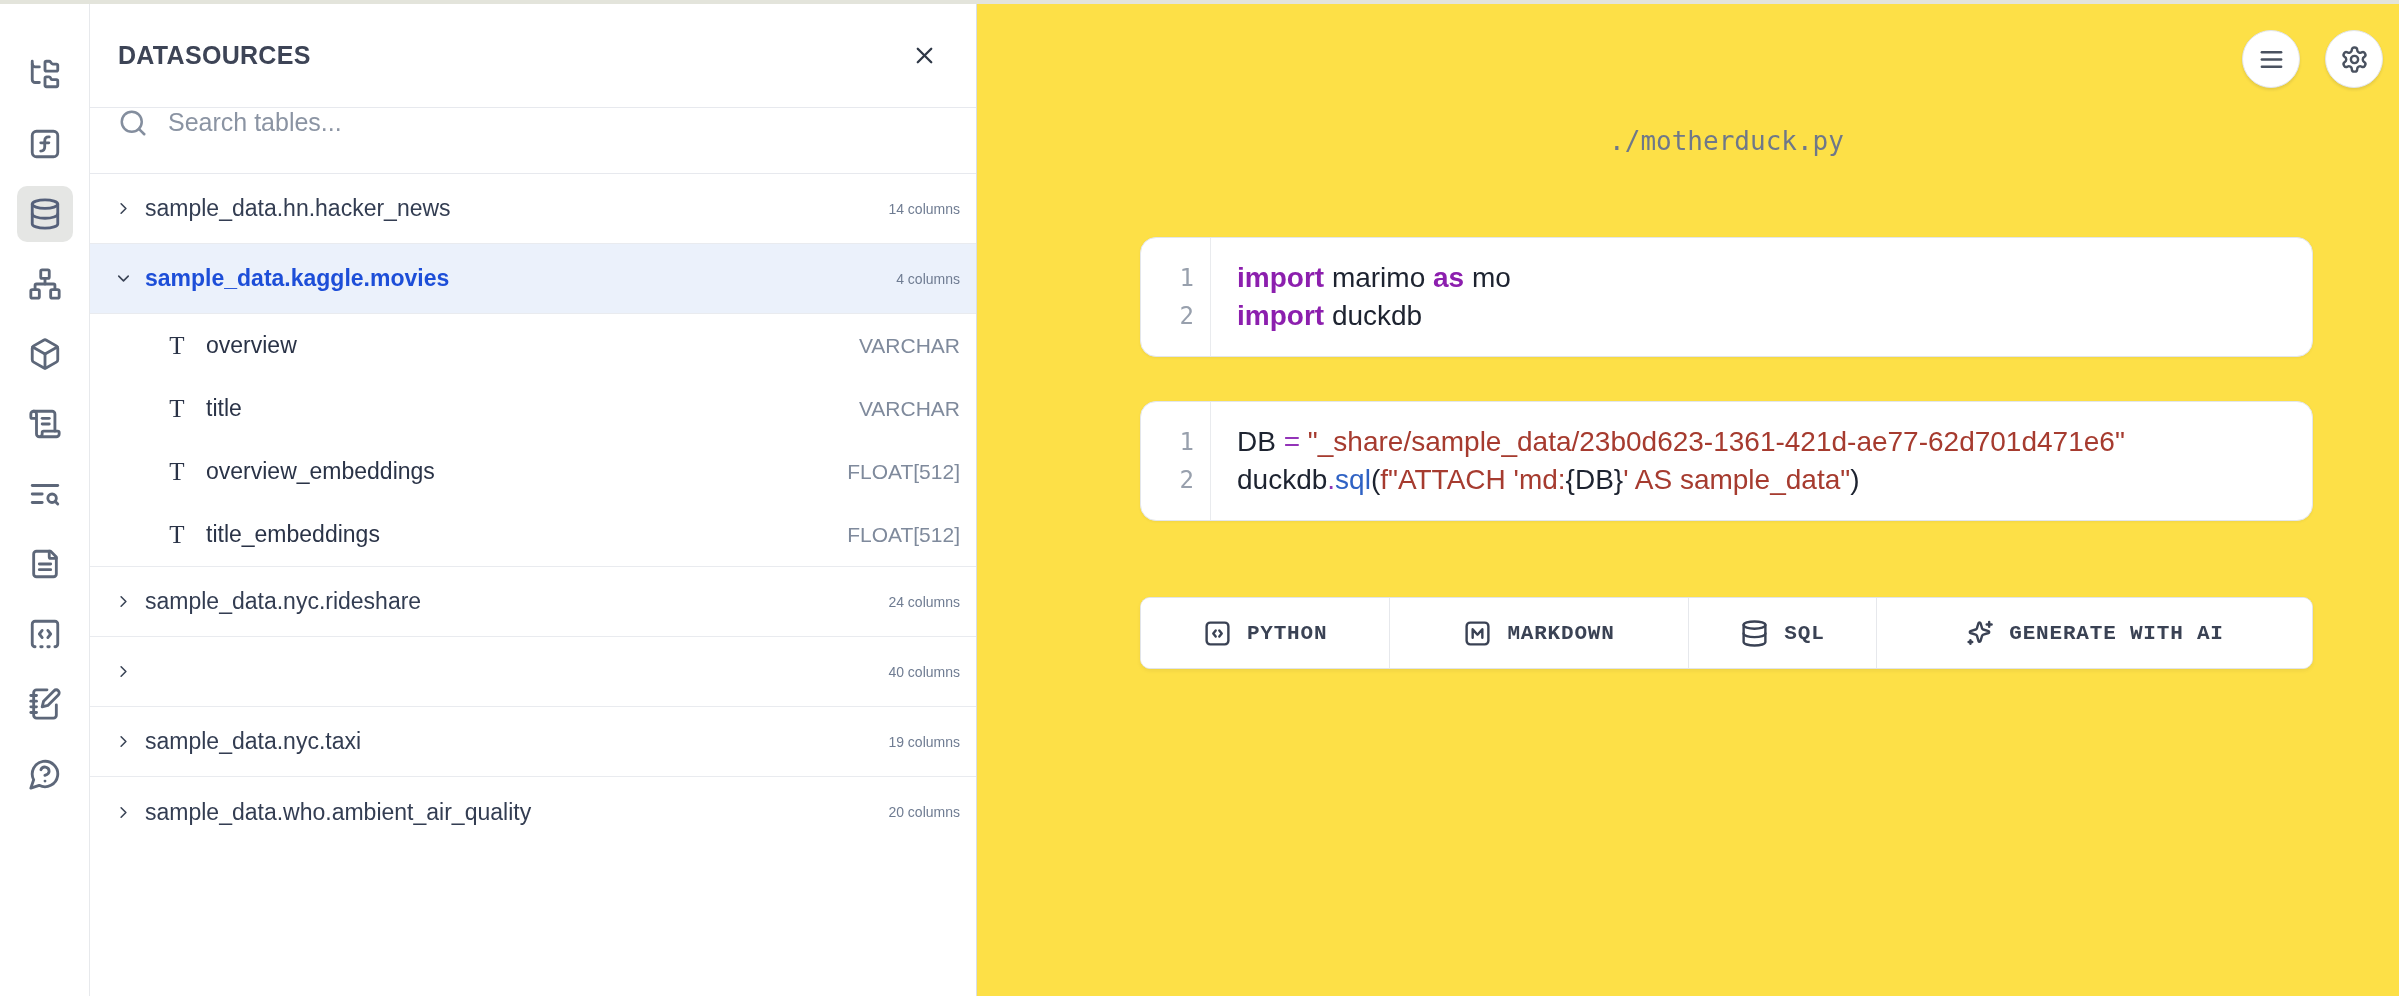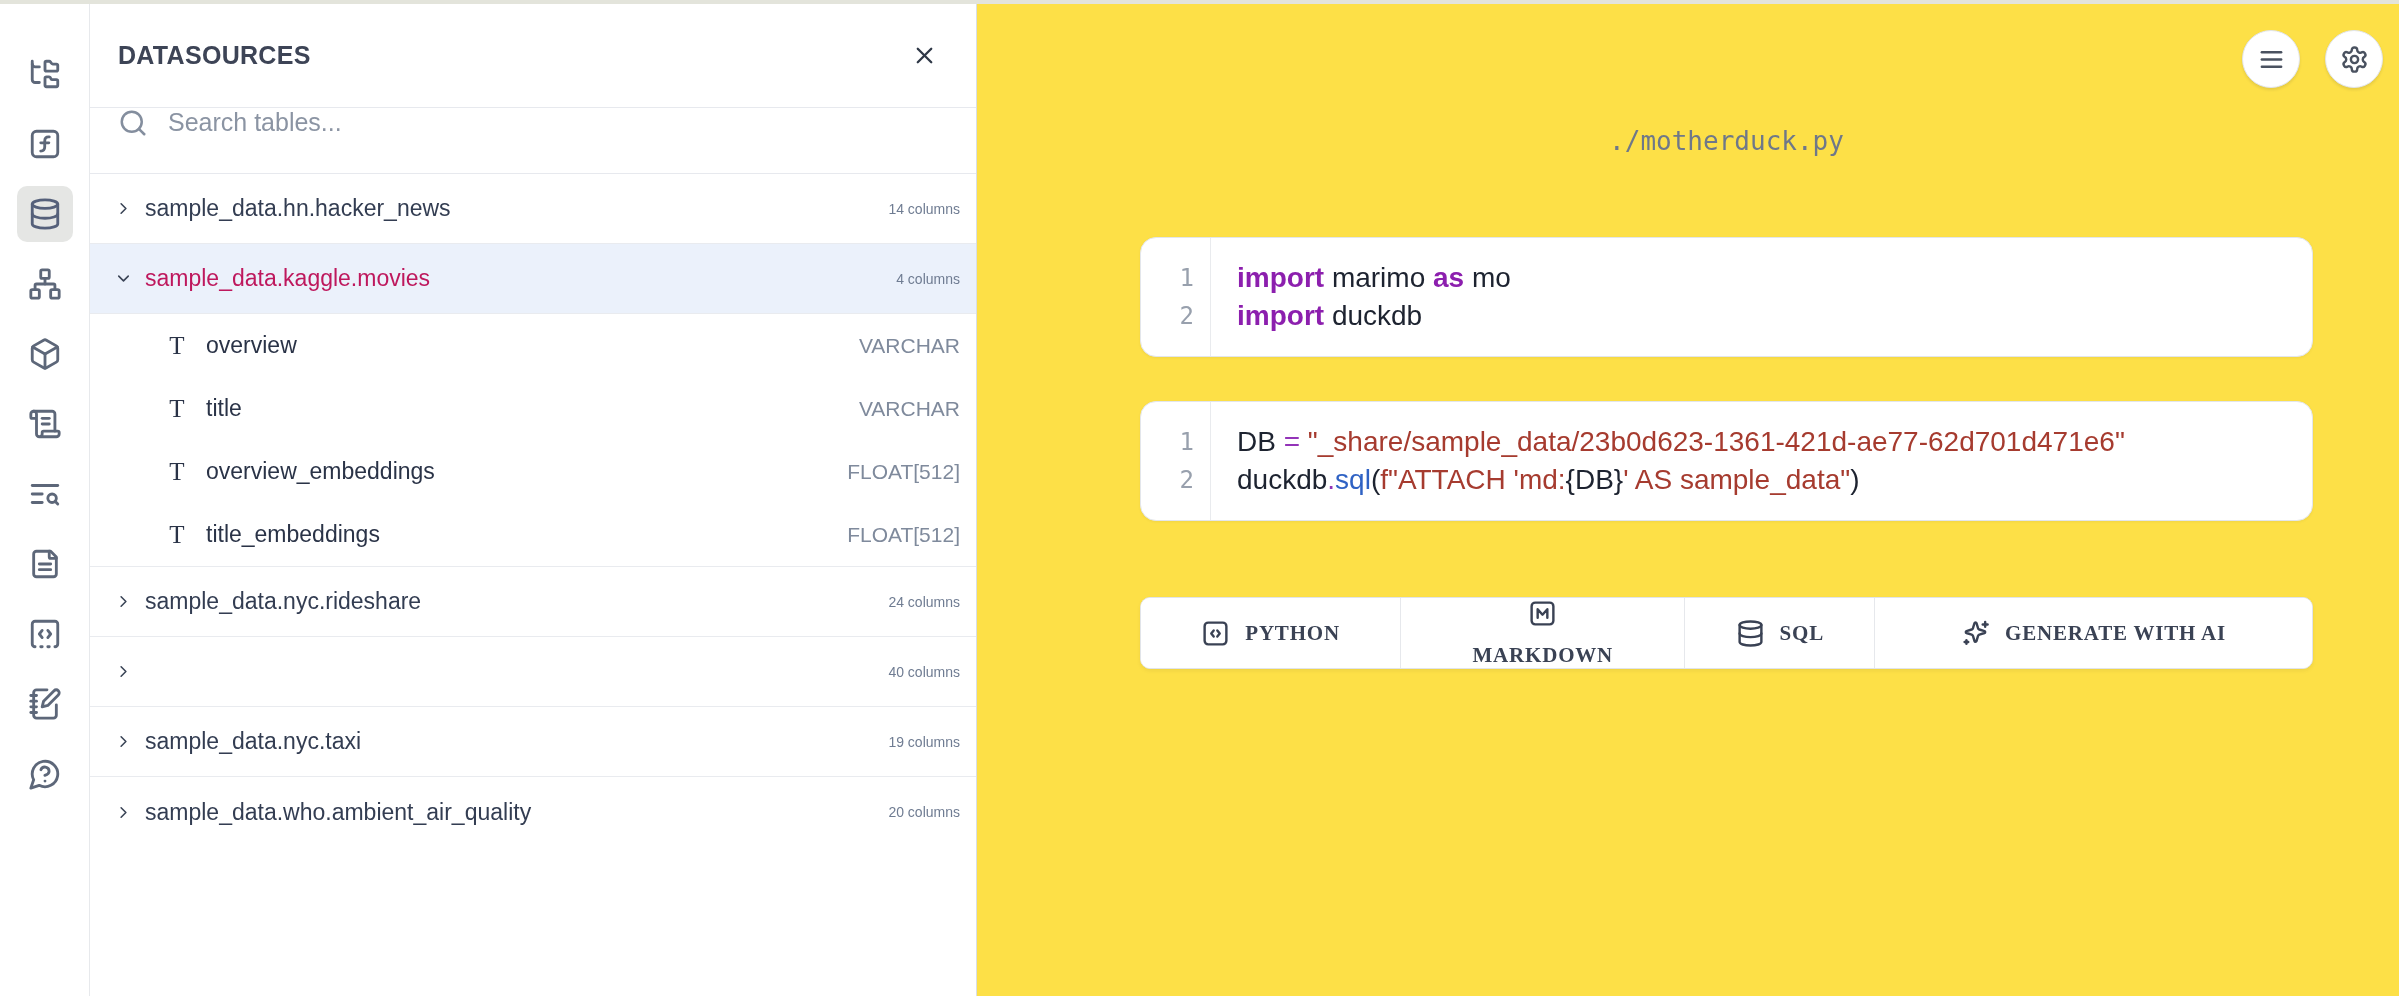--- a/index.html
+++ b/index.html
@@ -33,21 +33,21 @@
   .search-input { border:none; outline:none; flex:1; font-size:25px; color:#353e54;
     font-family:"Liberation Sans", sans-serif; }
   .search-input::placeholder { color:#8b94a3; }
 
   .trow { height:70px; display:flex; align-items:center; padding:0 16px 0 24px;
     border-bottom:1px solid #e9ebef; cursor:pointer; }
   .trow .chev { width:19px; height:19px; flex:0 0 19px; color:#3a4456; }
   .tname { margin-left:12px; font-size:23px; color:#333d52; }
   .tmeta { margin-left:auto; font-size:14px; color:#6f7c92; }
   .trow.selected { background:#ebf1fb; }
-  .trow.selected .tname { color:#be185d; }
+  .trow.selected .tname { color:#1d4ed8;font-weight:bold; }
 
   .crow { height:63px; display:flex; align-items:center; padding:0 16px 0 75px; }
   .ticon { font-family:"Liberation Serif", serif; font-size:25px; color:#2a3347; width:24px; text-align:center; }
   .cname { margin-left:17px; font-size:23px; color:#2a3347; }
   .ctype { margin-left:auto; font-size:21px; color:#7f8a9c; }
   .cols { border-bottom:1px solid #e9ebef; }
   .tgroup:last-child .trow { border-bottom:none; }
 
   
   .main { flex:1; position:relative; background:#fde047; }
@@ -77,22 +77,22 @@
   .tok.fn  { color:#2f62c4; }
   .tok.pl  { color:#1d2330; }
 
   .add-bar { margin-top:76px; height:72px; display:flex; border:1px solid #e1e4e9;
     border-radius:10px; background:#fff; overflow:hidden; box-shadow:0 2px 4px rgba(16,24,40,.06); }
   .seg { border:none; background:#fff; display:flex; align-items:center; justify-content:center;
     gap:15px; color:#3a4254; cursor:pointer; border-right:1px solid #e6e8ec; }
   .seg:last-child { border-right:none; }
   .seg svg { width:29px; height:29px; }
   .seg-label { font-size:21px; font-weight:700; letter-spacing:.8px; color:#3a4254;
-    font-family:Liberation Serif, serif; }
-  .seg1 { flex-grow:263; } .seg2 { flex-grow:311;flex-direction:column; } .seg3 { flex-grow:219; } .seg4 { flex-grow:375; }
+    font-family:Liberation Mono, monospace; }
+  .seg1 { flex-grow:263; } .seg2 { flex-grow:311; } .seg3 { flex-grow:219; } .seg4 { flex-grow:375; }
 </style>
 </head>
 <body>
 
 <div class="app">
 
   <nav class="rail">
     <button class="rail-btn">
       <svg class="ic" viewBox="0 0 24 24">
           <path d="M20 10a1 1 0 0 0 1-1V6a1 1 0 0 0-1-1h-2.5a1 1 0 0 1-.8-.4l-.9-1.2A1 1 0 0 0 15 3h-2a1 1 0 0 0-1 1v5a1 1 0 0 0 1 1Z"></path>

